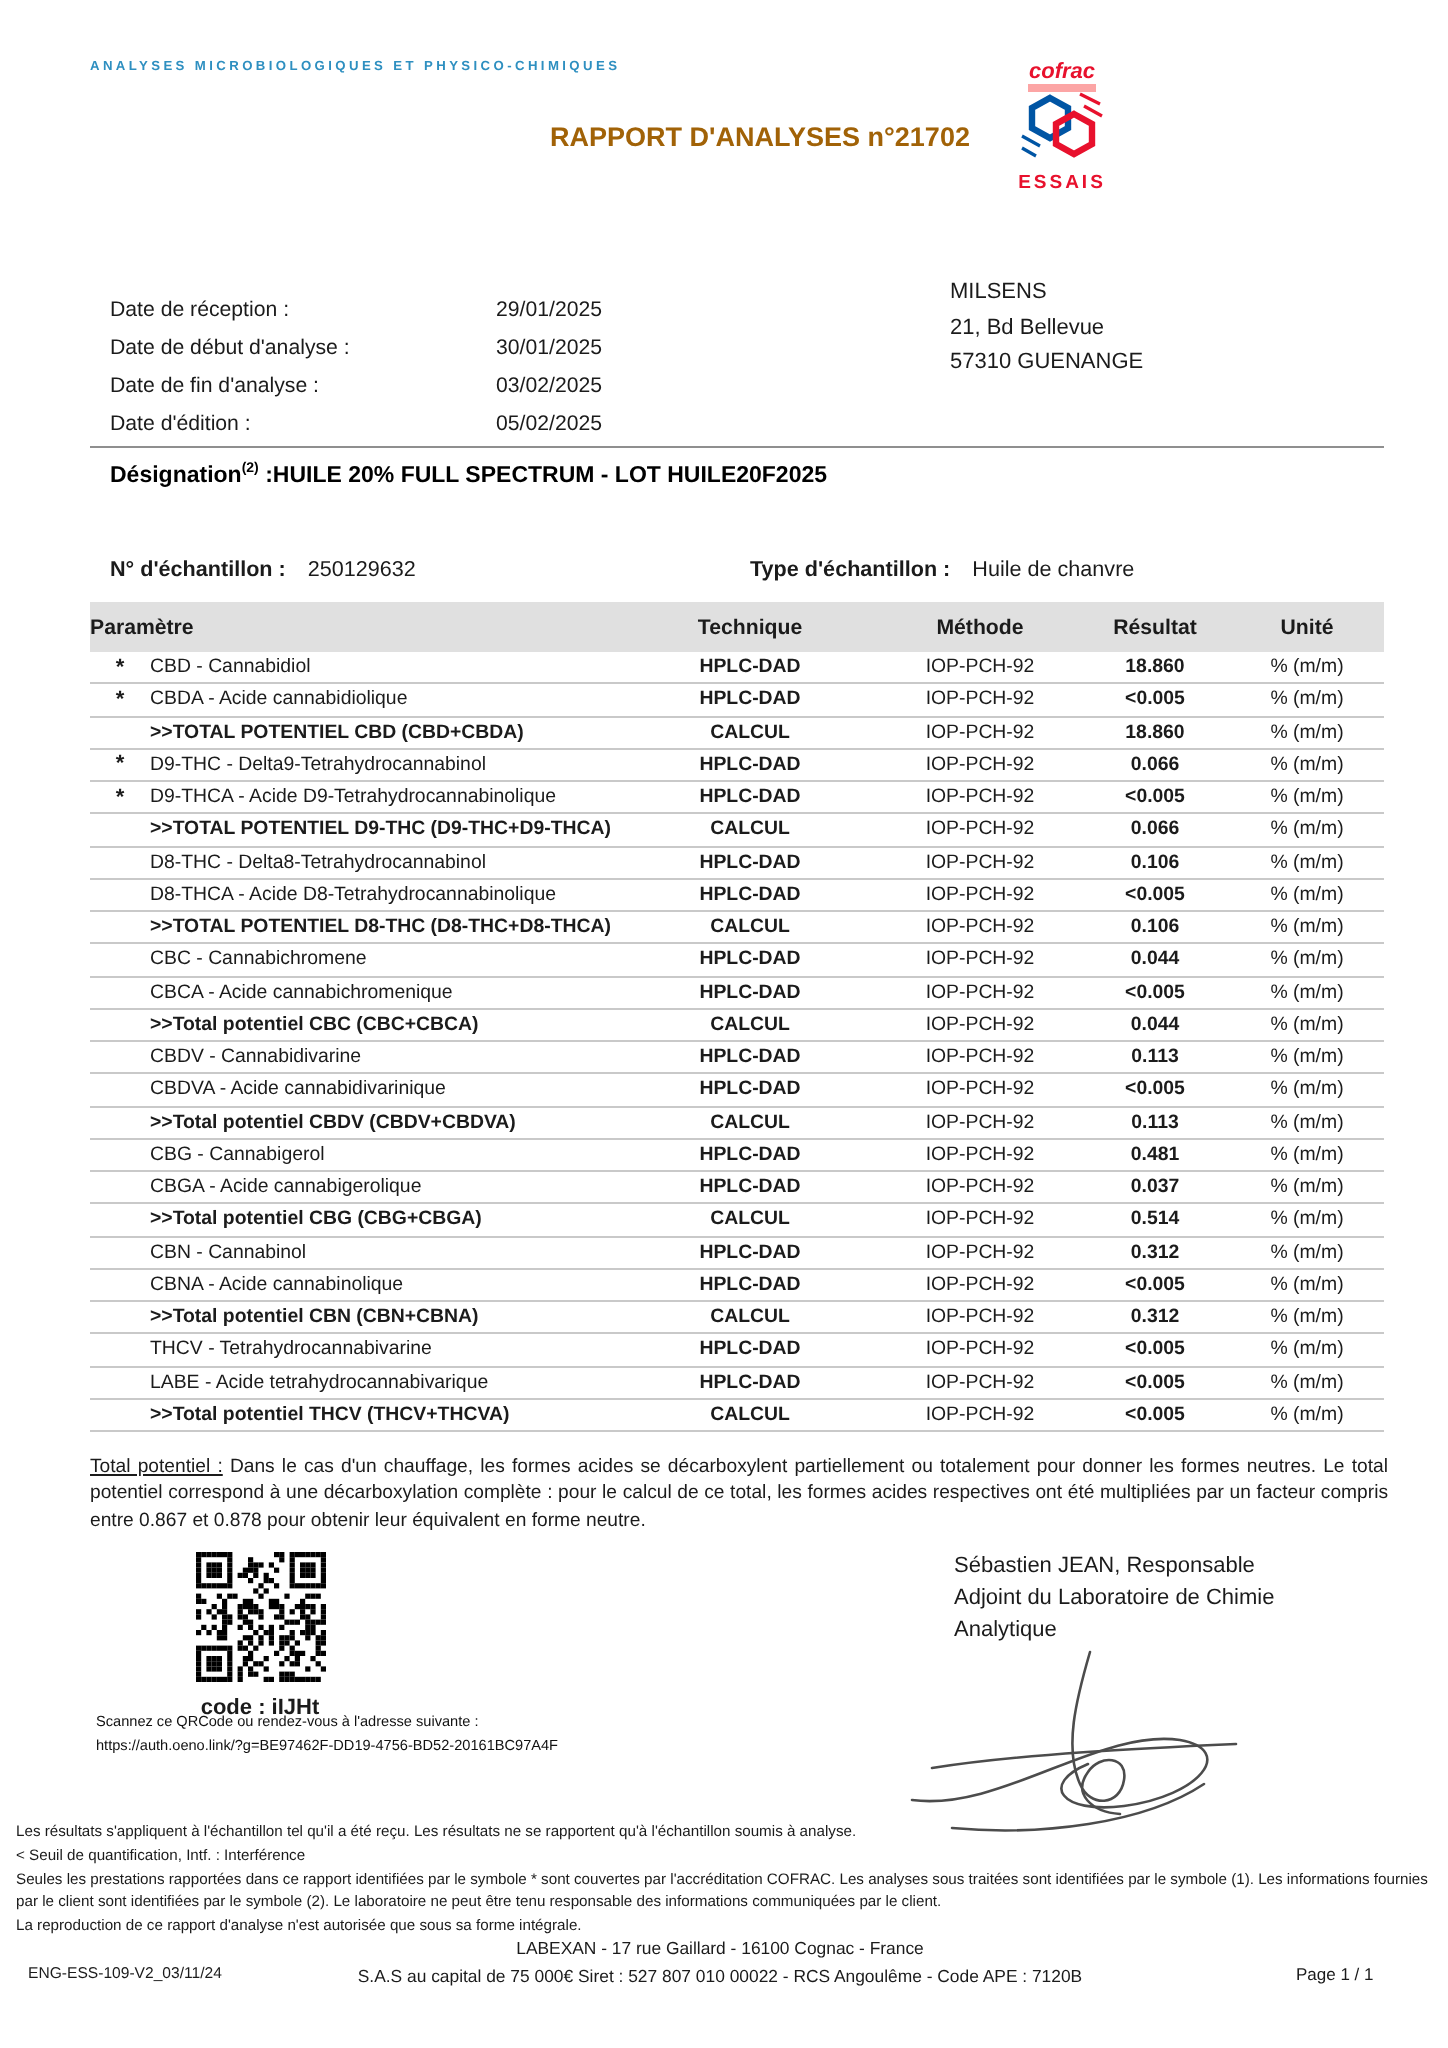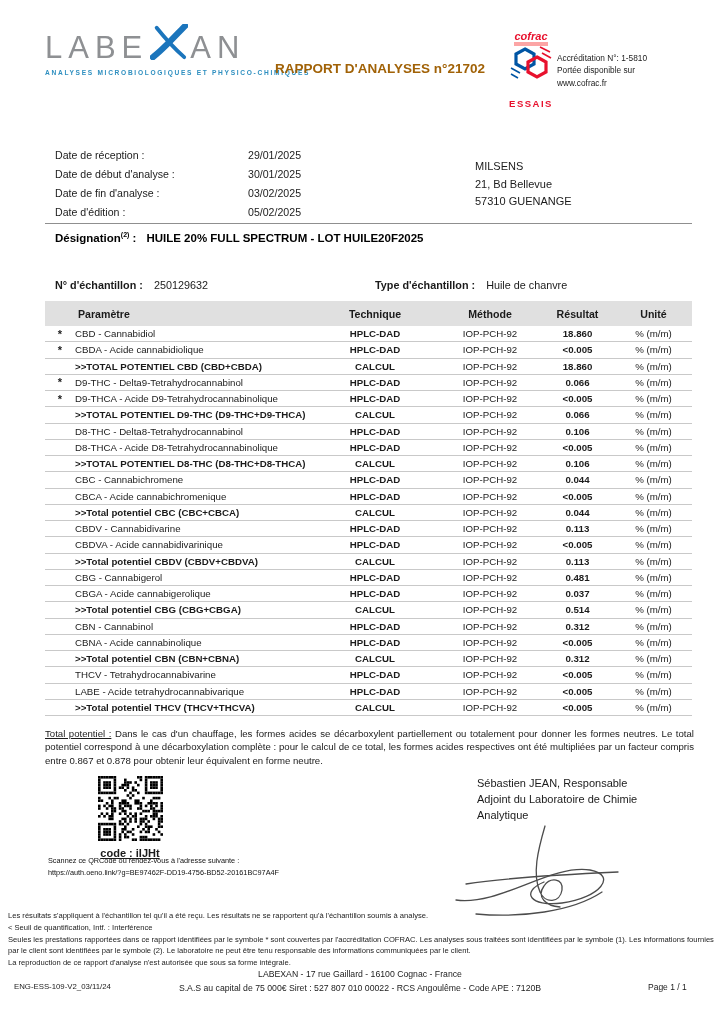--- a/index.html
+++ b/index.html
@@ -9,104 +9,89 @@
     font-family:"Liberation Sans", sans-serif; color:#1b1b1b; overflow:hidden;
   }
   
   .logo { position:absolute; left:45px; top:24px; }
   .logo-word { font-size:31px; letter-spacing:6px; color:#8e9093; font-weight:400; display:flex; align-items:flex-end; line-height:1; }
   .logo-x { margin:0 2px -2px 2px; }
   .logo-tagline { margin-top:6px; font-size:6.6px; letter-spacing:1.7px; color:#2e8fc0; font-weight:bold; }
   .report-title { position:absolute; left:248px; top:61px; width:264px; text-align:center; font-size:13.5px; font-weight:bold; color:#a16207; }
   .cofrac { position:absolute; left:508px; top:26px; width:46px; text-align:center; }
   .cofrac-brand { font-size:11px; font-weight:bold; font-style:italic; color:#e8112d; border-bottom:4px solid #fca5a5; display:inline-block; line-height:1.1; }
-  .cofrac-essais { font-size:9.5px; font-weight:bold; color:#e8112d; letter-spacing:1.5px; margin-top:14px; }
+  .cofrac-essais { font-size:9.5px; font-weight:bold; color:#e8112d; letter-spacing:1.5px; margin-top:1px; }
   .cofrac-text { position:absolute; left:557px; top:52px; font-size:8.3px; line-height:1.5; color:#222; text-align:left; }
   
   .dates { position:absolute; left:55px; top:146px; font-size:10.6px; }
   .date-row { display:grid; grid-template-columns:145px auto; height:18.9px; align-items:center;gap:48px; }
-  .client { position:absolute; left:475px; top:138px; font-size:11px; line-height:1.6;margin-top:20px; }
+  .client { position:absolute; left:475px; top:138px; font-size:11px; line-height:1.6; }
   .divider { position:absolute; left:45px; top:223px; width:647px; border-top:1px solid #8f8f8f; }
   .designation { position:absolute; left:55px; top:231px; font-size:11.5px; font-weight:bold; color:#000; }
   .designation sup { font-size:7px; }
-  .designation .value { margin-left:10px; }
+  .designation .value { }
   .sample-line { position:absolute; left:55px; top:279px; width:640px; font-size:10.8px; }
   .sample-label { font-weight:bold; }
   .sample-value { font-weight:normal; margin-left:8px; }
   .sample-type { position:absolute; left:320px; top:0; }
   
   .table { position:absolute; left:45px; top:301px; width:647px; }
   .thead {
     display:grid; grid-template-columns:30px 235px 130px 100px 75px 77px;
     background:#e0e0e0; height:25px; align-items:center; font-size:10.6px; font-weight:bold;
   }
-  .thead .h-param { grid-column:1 / span 2; padding-left:33px; }
+  .thead .h-param { grid-column:1 / span 2; }
   .th-c { text-align:center; }
   .trow {
     display:grid; grid-template-columns:30px 235px 130px 100px 75px 77px;
     height:16.25px; align-items:center; font-size:9.7px; border-bottom:1px solid #c9c9c9;
   }
   .trow .star { text-align:center; font-weight:bold; font-size:11px; }
   .trow .tech { text-align:center; font-weight:bold; }
   .trow .meth { text-align:center; }
   .trow .res  { text-align:center; font-weight:bold; }
   .trow .unit { text-align:center; }
   .trow.bold .param { font-weight:bold; }
   
   .footnote { position:absolute; left:45px; top:727px; width:649px; font-size:9.6px; line-height:1.4; text-align:justify; }
   .footnote .lead { text-decoration:underline; }
   
-  .qr-block { position:absolute; left:95px; top:776px; width:70px; text-align:center;text-decoration:underline; }
+  .qr-block { position:absolute; left:95px; top:776px; width:70px; text-align:center; }
   .qr-code-label { font-size:11px; font-weight:bold; margin-top:2px; white-space:nowrap; }
   .qr-scan { position:absolute; left:48px; top:855px; font-size:7.3px; line-height:1.65; color:#111; }
   .signatory { position:absolute; left:477px; top:776px; font-size:11px; line-height:1.45; }
   .signature-svg { position:absolute; left:448px; top:822px; }
   
   .legal { position:absolute; left:8px; top:910px; width:712px; font-size:7.6px; line-height:1.55; }
   .footer-doc { position:absolute; left:14px; top:982px; font-size:7.8px; }
   .footer-center { position:absolute; left:110px; top:968px; width:500px; text-align:center; font-size:8.7px; line-height:1.6; }
   .footer-page { position:absolute; left:648px; top:982px; font-size:8.5px; }
 </style>
 </head>
 <body>
 
 <div class="page">
 
   <div class="logo">
-    <div class="logo-word">
-      <span>LABE</span>
-      <span class="logo-x">
-        <svg width="38" height="36" viewBox="0 0 40 36">
-          <path d="M3 34 C14 26 27 11 37 1" stroke="#1b75bc" stroke-width="6.5" fill="none" stroke-linecap="round"></path>
-          <path d="M7 3 C15 13 27 26 36 34" stroke="#1b75bc" stroke-width="4" fill="none" stroke-linecap="round"></path>
-        </svg>
-      </span>
-      <span>AN</span>
-    </div>
     <div class="logo-tagline">ANALYSES MICROBIOLOGIQUES ET PHYSICO-CHIMIQUES</div>
   </div>
 
   <div class="report-title">RAPPORT D'ANALYSES n°21702</div>
 
   <div class="cofrac">
     <div class="cofrac-brand">cofrac</div>
     <div>
       <svg width="42" height="34" viewBox="0 0 42 34">
         <path d="M30 1 L40 6 M32 7 L41 12" stroke="#e8112d" stroke-width="1.6"></path>
         <path d="M1 22 L10 27 M1 28 L8 32" stroke="#0055a4" stroke-width="1.6"></path>
         <polygon points="15,3 24,8 24,18 15,23 6,18 6,8" fill="none" stroke="#0055a4" stroke-width="3.2"></polygon>
         <polygon points="27,11 36,16 36,26 27,31 18,26 18,16" fill="none" stroke="#e8112d" stroke-width="3.2"></polygon>
       </svg>
     </div>
     <div class="cofrac-essais">ESSAIS</div>
-  </div>
-  <div class="cofrac-text">
-    <div>Accréditation N°: 1-5810</div>
-    <div>Portée disponible sur</div>
-    <div>www.cofrac.fr</div>
   </div>
 
   <div class="dates" id="dates-rows">
       <div class="date-row">
         <span>Date de réception :</span>
         <span>29/01/2025</span>
       </div>
       <div class="date-row">
         <span>Date de début d'analyse :</span>
         <span>30/01/2025</span>

